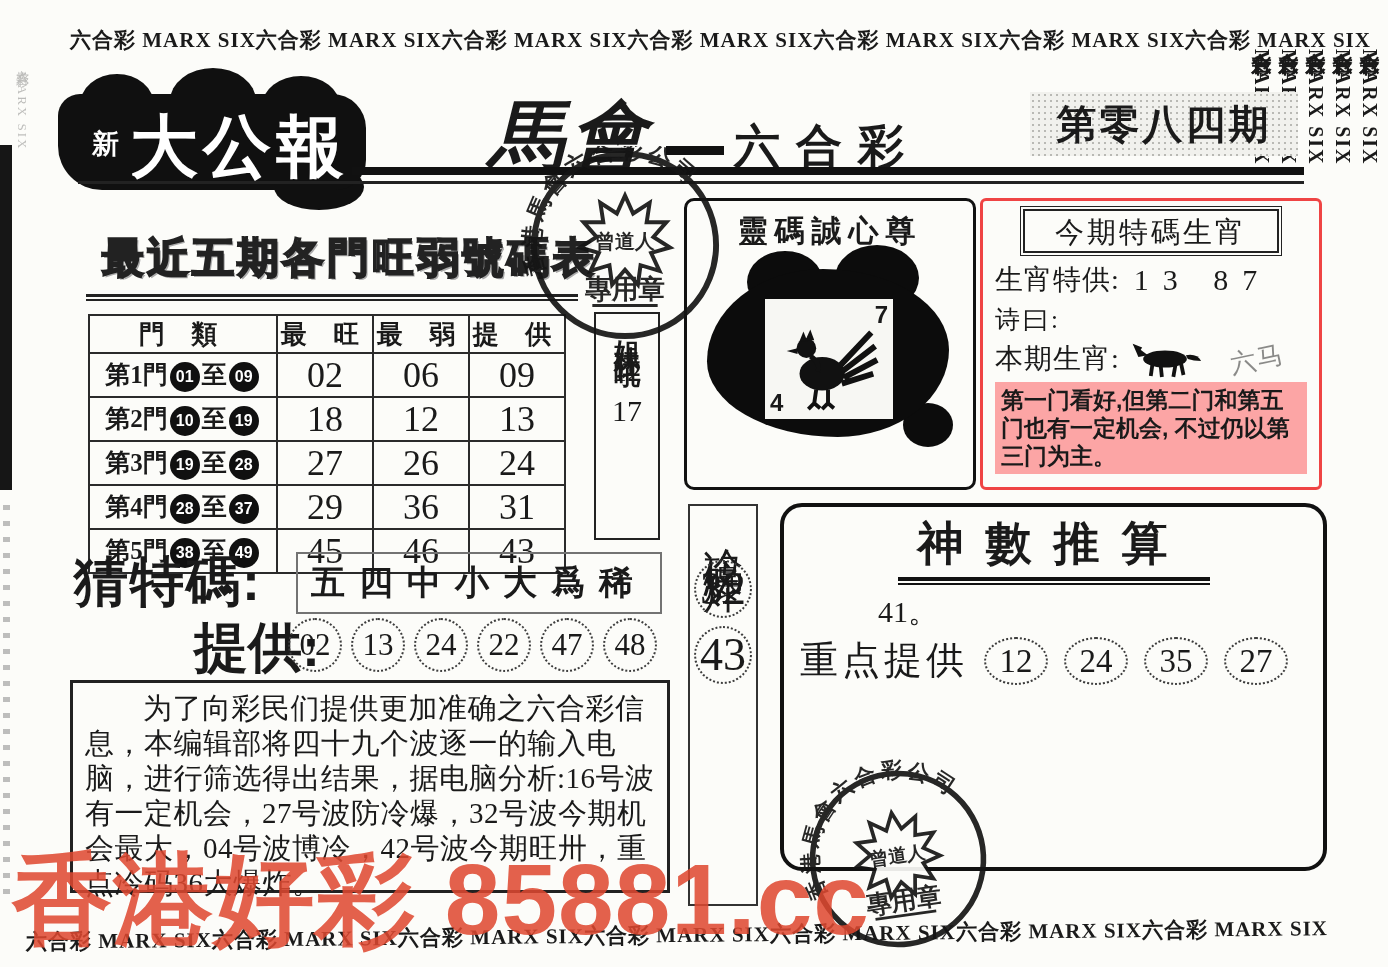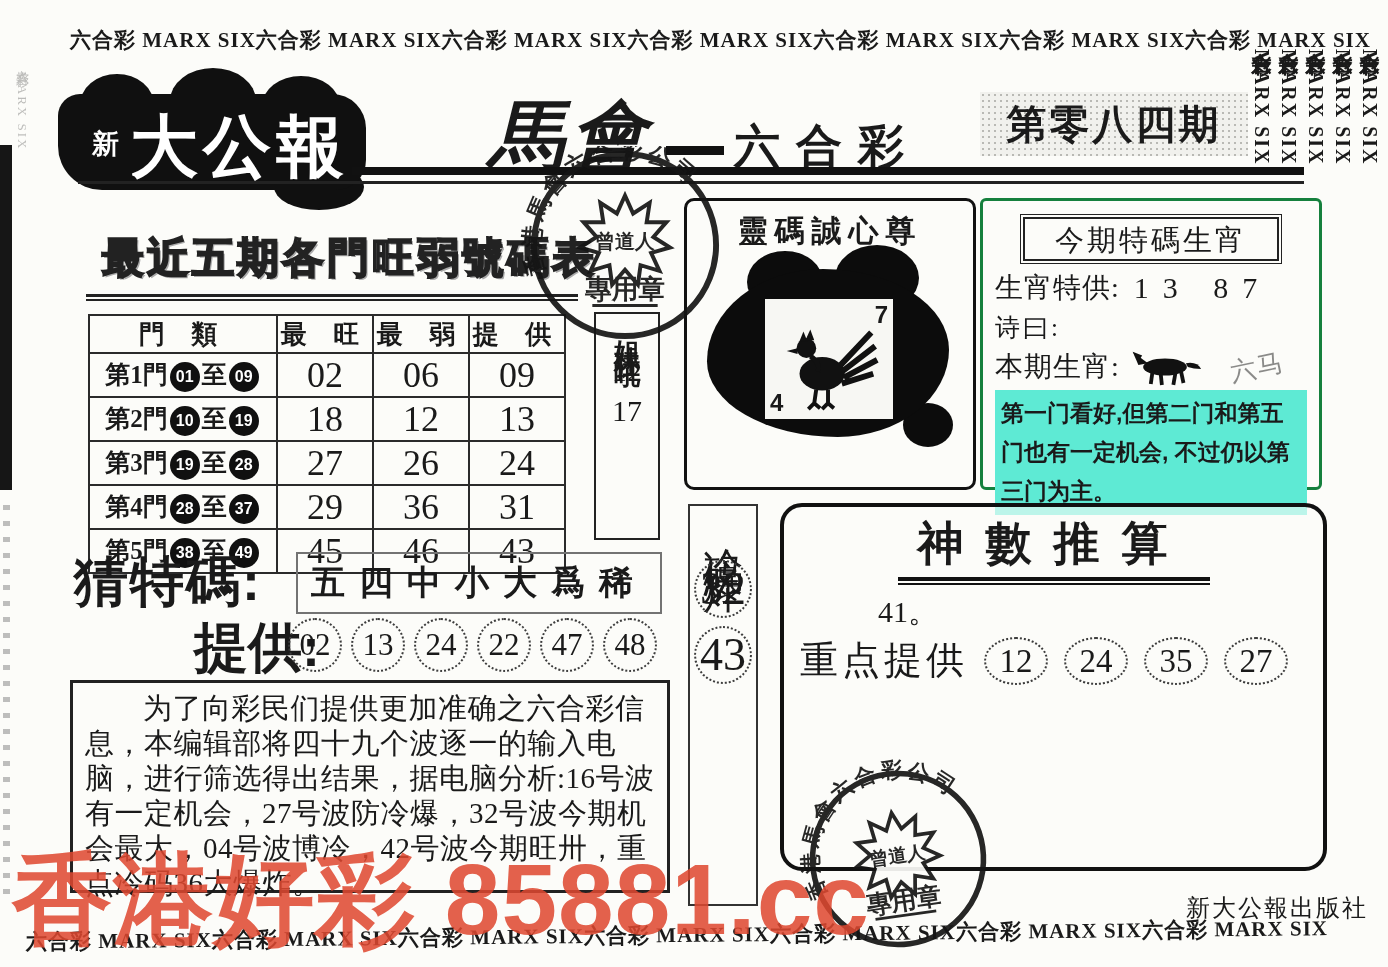--- a/index.html
+++ b/index.html
@@ -22,21 +22,21 @@
   
   .logo { left:58px; top:80px; width:308px; height:116px; }
   .logo-blob { position:absolute; left:0; top:14px; width:100%; height:96px; background:#101010; border-radius:22px 34px 30px 44px; }
   .logo-bump { position:absolute; background:#101010; border-radius:50%; }
   .logo-new { position:absolute; left:34px; top:46px; color:#fff; font-size:27px; font-weight:bold; z-index:2; }
   .logo-main { position:absolute; left:72px; top:22px; color:#fff; font-size:68px; font-weight:900; letter-spacing:5px; z-index:2; }
   .masthead { left:488px; top:86px; display:flex; align-items:center; }
   .mast-main { font-size:76px; font-weight:900; font-style:italic; letter-spacing:6px; }
   .mast-dash { width:58px; height:9px; background:#111; margin:26px 10px 0 14px; }
   .mast-sub { font-size:46px; font-weight:900; letter-spacing:16px; margin-top:18px; }
-  .issue { left:980px; top:92px; width:268px; height:64px; background-color:#f1f1ed; background-image:radial-gradient(#b9b9b4 1px, transparent 1.4px); background-size:6px 6px; font-size:40px; font-weight:900; text-align:center; line-height:64px; letter-spacing:3px; font-family:"Liberation Sans","DejaVu Sans",sans-serif; }
+  .issue { left:1030px; top:92px; width:268px; height:64px; background-color:#f1f1ed; background-image:radial-gradient(#b9b9b4 1px, transparent 1.4px); background-size:6px 6px; font-size:40px; font-weight:900; text-align:center; line-height:64px; letter-spacing:3px; font-family:"Liberation Sans","DejaVu Sans",sans-serif; }
   .rule1 { left:352px; top:167px; width:952px; height:8px; background:#111; }
   .rule2 { left:78px; top:181px; width:1226px; height:3px; background:#222; }
 
   
   .stamp-slot { z-index:6; opacity:.92; }
   .stamp-1 { left:512px; top:146px; width:226px; height:198px; }
   .stamp-2 { left:793px; top:758px; width:210px; height:202px; transform:rotate(-8deg); }
 
   
   .hw-heading { left:102px; top:230px; width:490px; font-size:42px; font-weight:900; letter-spacing:3px; white-space:nowrap; color:#3a3a3a; }
@@ -74,27 +74,27 @@
   .spirit { left:684px; top:198px; width:292px; height:292px; border:3px solid #111; border-radius:10px; }
   .spirit-title { position:absolute; left:0; top:10px; width:100%; text-align:center; font-size:30px; font-weight:900; letter-spacing:7px; }
   .cloud { position:absolute; left:20px; top:52px; width:250px; height:218px; }
   .cloud-blob, .cloud-bump { position:absolute; background:#0c0c0c; }
   .cloud-blob { left:0; top:16px; width:242px; height:168px; border-radius:48% 52% 46% 54% / 55% 48% 52% 45%; }
   .cloud-white { position:absolute; left:58px; top:46px; width:128px; height:120px; background:#f7f7f3; }
   .cloud-n7 { position:absolute; right:5px; top:2px; font-size:24px; font-weight:bold; font-family:"Liberation Sans",sans-serif; }
   .cloud-n4 { position:absolute; left:5px; bottom:2px; font-size:24px; font-weight:bold; font-family:"Liberation Sans",sans-serif; }
 
   
-  .zodiac { left:980px; top:198px; width:342px; height:292px; border:3px solid #15803d; border-radius:6px; padding:16px 12px 4px; }
+  .zodiac { left:980px; top:198px; width:342px; height:292px; border:3px solid #ef4444; border-radius:6px; padding:8px 12px 4px; }
   .zodiac-title { width:256px; height:44px; margin:0 auto 8px; border:2px solid #222; outline:1px solid #222; outline-offset:2px; text-align:center; font-size:29px; line-height:42px; letter-spacing:3px; }
   .z-line { font-size:28px; margin:4px 0; letter-spacing:1px; display:flex; align-items:center; }
   .z-nums { margin-left:14px; letter-spacing:14px; font-size:30px; }
   .z-poem { font-size:25px; letter-spacing:3px; }
   .z-scribble { opacity:.5; transform:rotate(-12deg); font-size:26px; margin-left:26px; }
-  .z-note { background:#5eead4; padding:4px 6px; font-family:"Liberation Sans","DejaVu Sans",sans-serif; font-weight:bold; font-size:23px; line-height:39px; margin-top:4px; }
+  .z-note { background:#fca5a5; padding:4px 6px; font-family:"Liberation Sans","DejaVu Sans",sans-serif; font-weight:bold; font-size:23px; line-height:28px; margin-top:4px; }
   .z-tui { font-family:"Liberation Sans","DejaVu Sans",sans-serif; font-weight:bold; font-size:24px; line-height:32px; margin-top:2px; }
 
   
   .divine { left:780px; top:503px; width:547px; height:368px; border:4px solid #111; border-radius:22px; padding:6px 16px 0; z-index:2; background:rgba(252,252,249,.6); }
   .divine-title { text-align:center; font-size:46px; font-weight:900; letter-spacing:22px; }
   .divine-underline { width:312px; height:8px; margin:2px auto 8px; border-top:4px solid #111; border-bottom:2px solid #111; }
   .divine-body { font-size:30px; line-height:39px; text-indent:2em; letter-spacing:.5px; }
   .divine-tail { font-size:30px; margin-left:78px; line-height:38px; }
   .divine-key { display:flex; align-items:center; gap:16px; margin-top:4px; }
   .divine-key-label { font-size:38px; letter-spacing:4px; white-space:nowrap; }
@@ -314,17 +314,16 @@
     <div class="divine-tail">41。</div>
     <div class="divine-key">
       <span class="divine-key-label">重点提供</span>
       <span class="ocirc">12</span>
       <span class="ocirc">24</span>
       <span class="ocirc">35</span>
       <span class="ocirc">27</span>
     </div>
   </div>
 
-  <div class="abs publisher">新大公報出版社</div>
 
   <div class="abs watermark">香港好彩 85881.cc</div>
 
 </div>
 
 </body></html>

